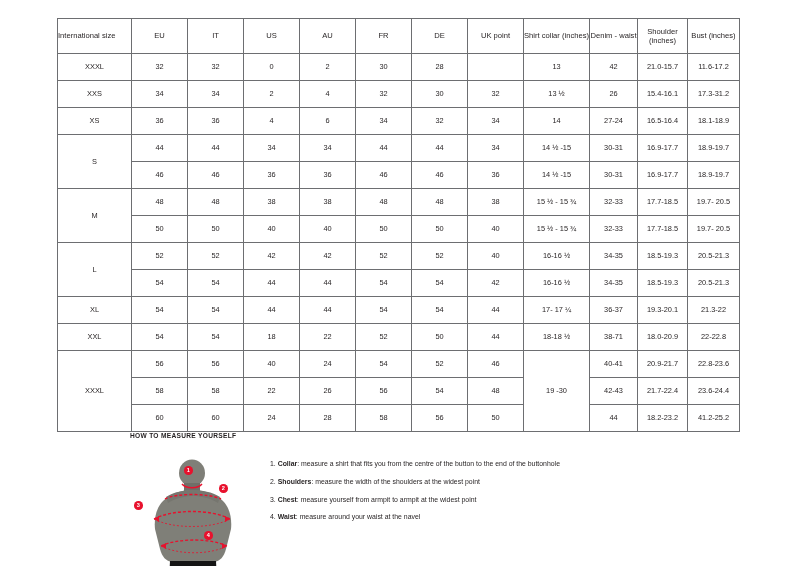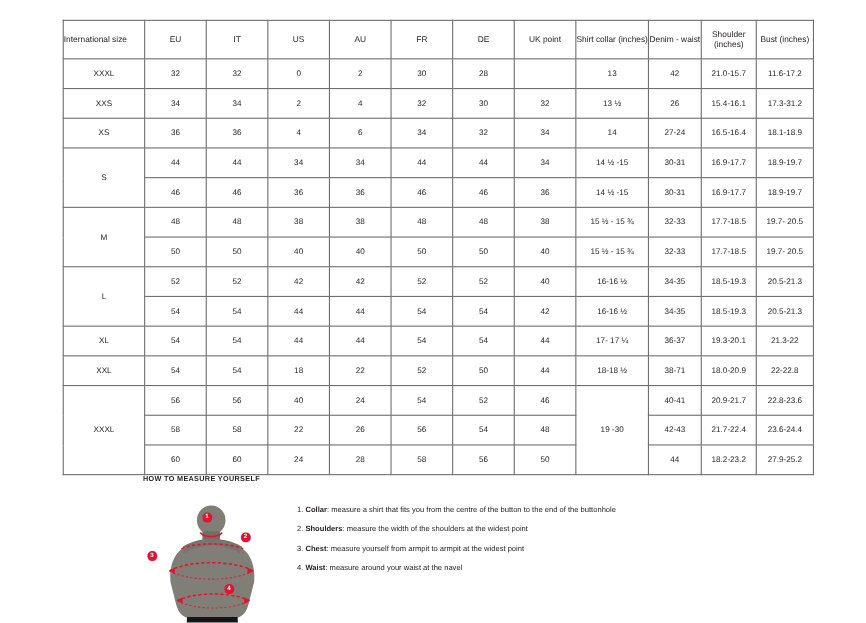--- a/index.html
+++ b/index.html
@@ -356,21 +356,21 @@
         <tr>
           <td>60</td>
           <td>60</td>
           <td>24</td>
           <td>28</td>
           <td>58</td>
           <td>56</td>
           <td>50</td>
           <td>44</td>
           <td>18.2-23.2</td>
-          <td>27.9-25.2</td>
+          <td>41.2-25.2</td>
         </tr>
 
       </tbody>
     </table>
   </div>
 
   <div class="measure-section">
     <div class="measure-title">HOW TO MEASURE YOURSELF</div>
     <div class="measure-body">
 

